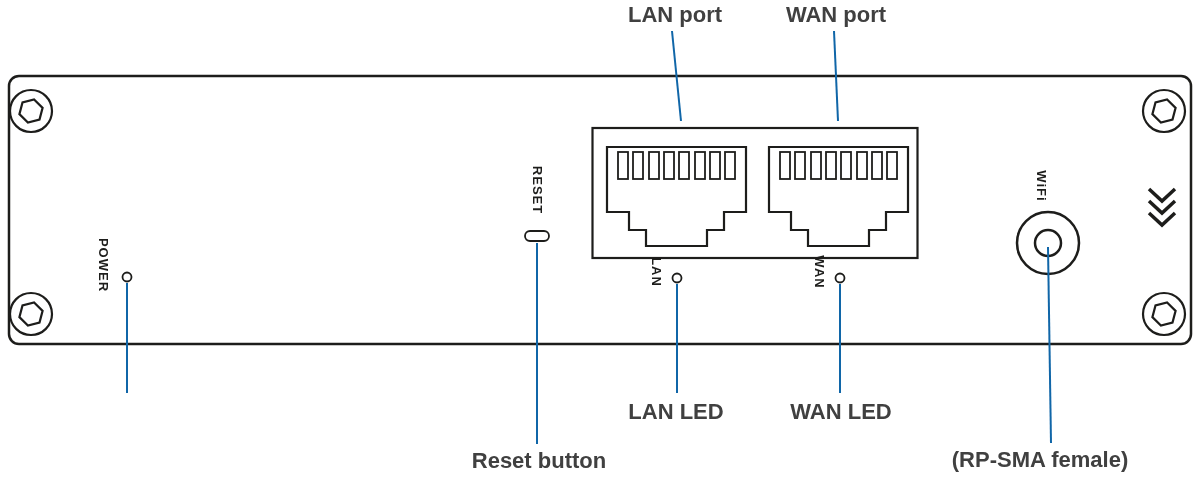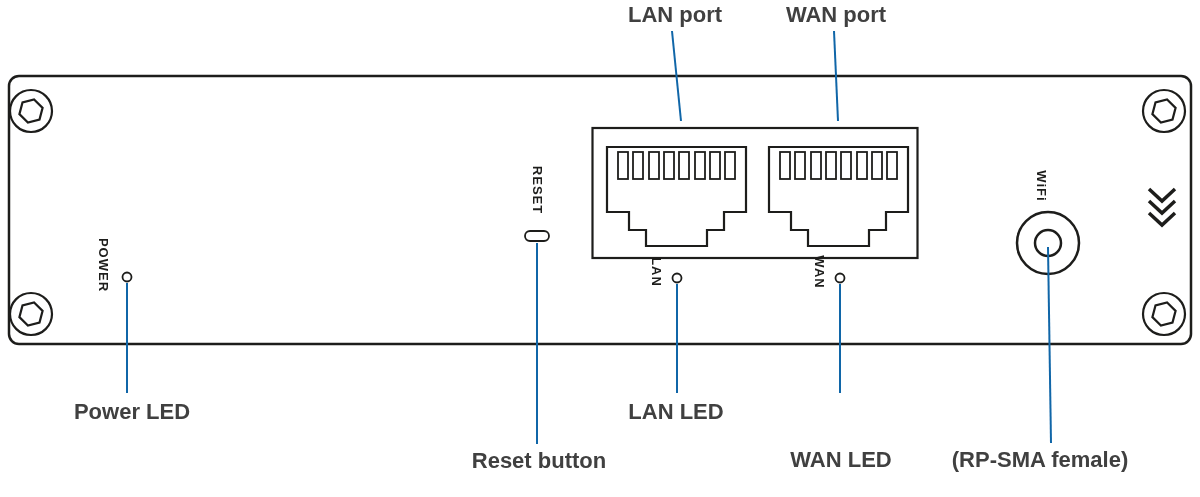--- a/index.html
+++ b/index.html
@@ -101,21 +101,20 @@
     <line class="leader" x1="834" y1="31" x2="838" y2="121"></line>
     <line class="leader" x1="127" y1="283" x2="127" y2="393"></line>
     <line class="leader" x1="537" y1="243" x2="537" y2="444"></line>
     <line class="leader" x1="677" y1="284" x2="677" y2="393"></line>
     <line class="leader" x1="840" y1="284" x2="840" y2="393"></line>
     <line class="leader" x1="1048" y1="247" x2="1051" y2="443"></line>
   </svg>
 
   <div class="callout" style="left:575px; top:2px;  width:200px;">LAN port</div>
   <div class="callout" style="left:736px; top:2px;  width:200px;">WAN port</div>
-  <div class="callout" style="left:32px;  top:399px; width:200px;">Power LED</div>
   <div class="callout" style="left:439px; top:448px; width:200px;">Reset button</div>
   <div class="callout" style="left:576px; top:399px; width:200px;">LAN LED</div>
-  <div class="callout" style="left:741px; top:399px; width:200px;margin-top:48px;">WAN LED</div>
+  <div class="callout" style="left:741px; top:399px; width:200px;">WAN LED</div>
   <div class="callout two-line" style="left:890px; top:447px; width:300px;">
     <div>(RP-SMA female)</div>
   </div>
 
 </div>
 
 </body></html>

